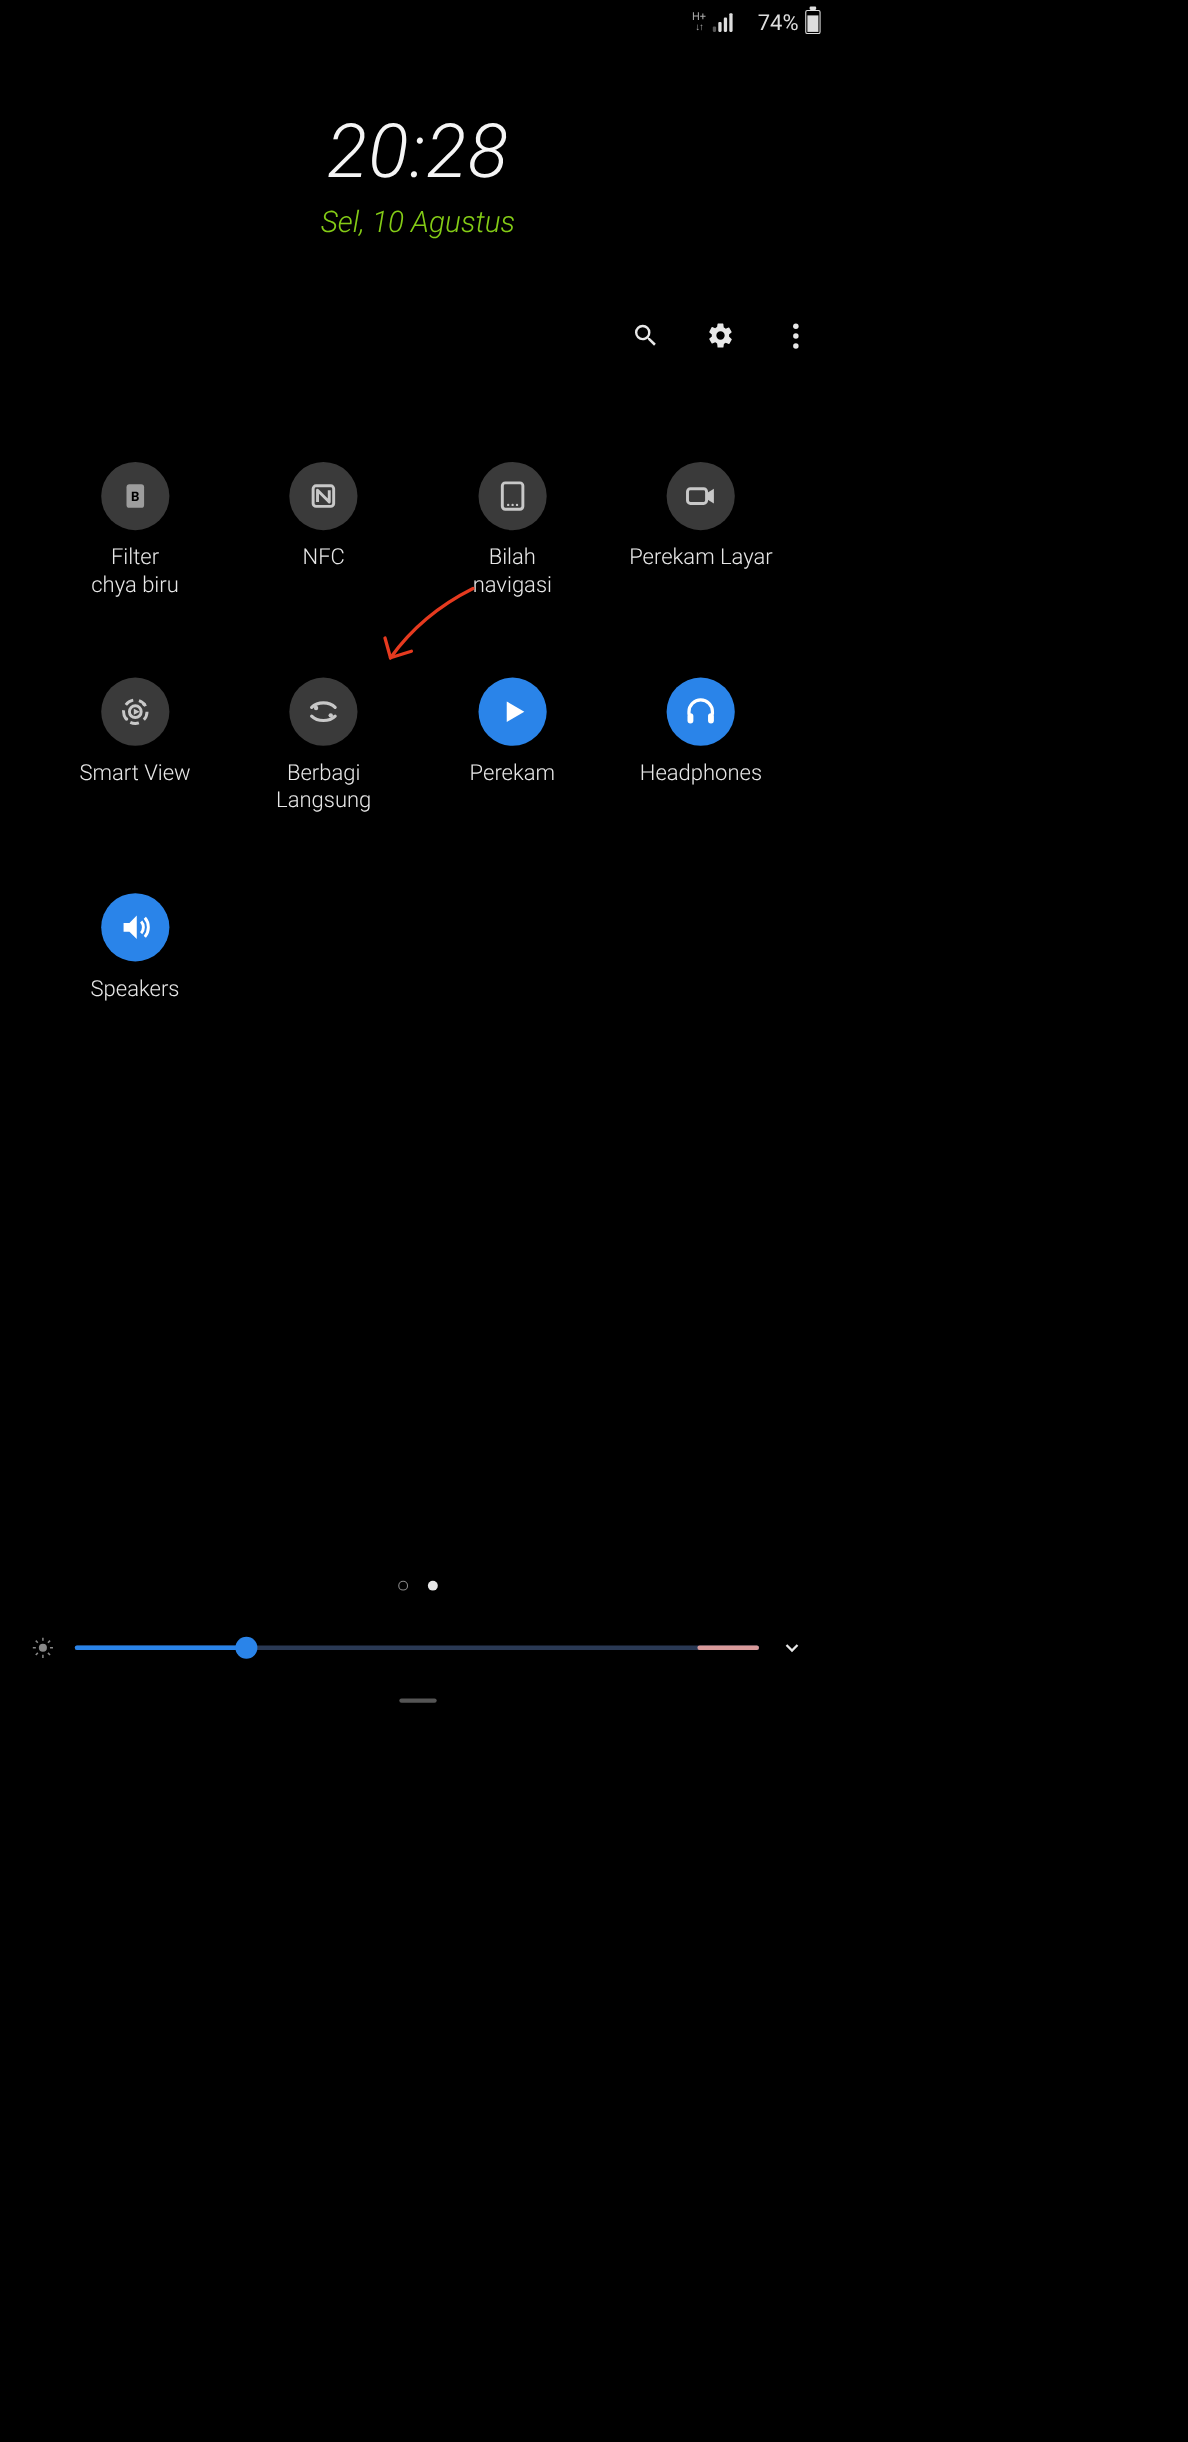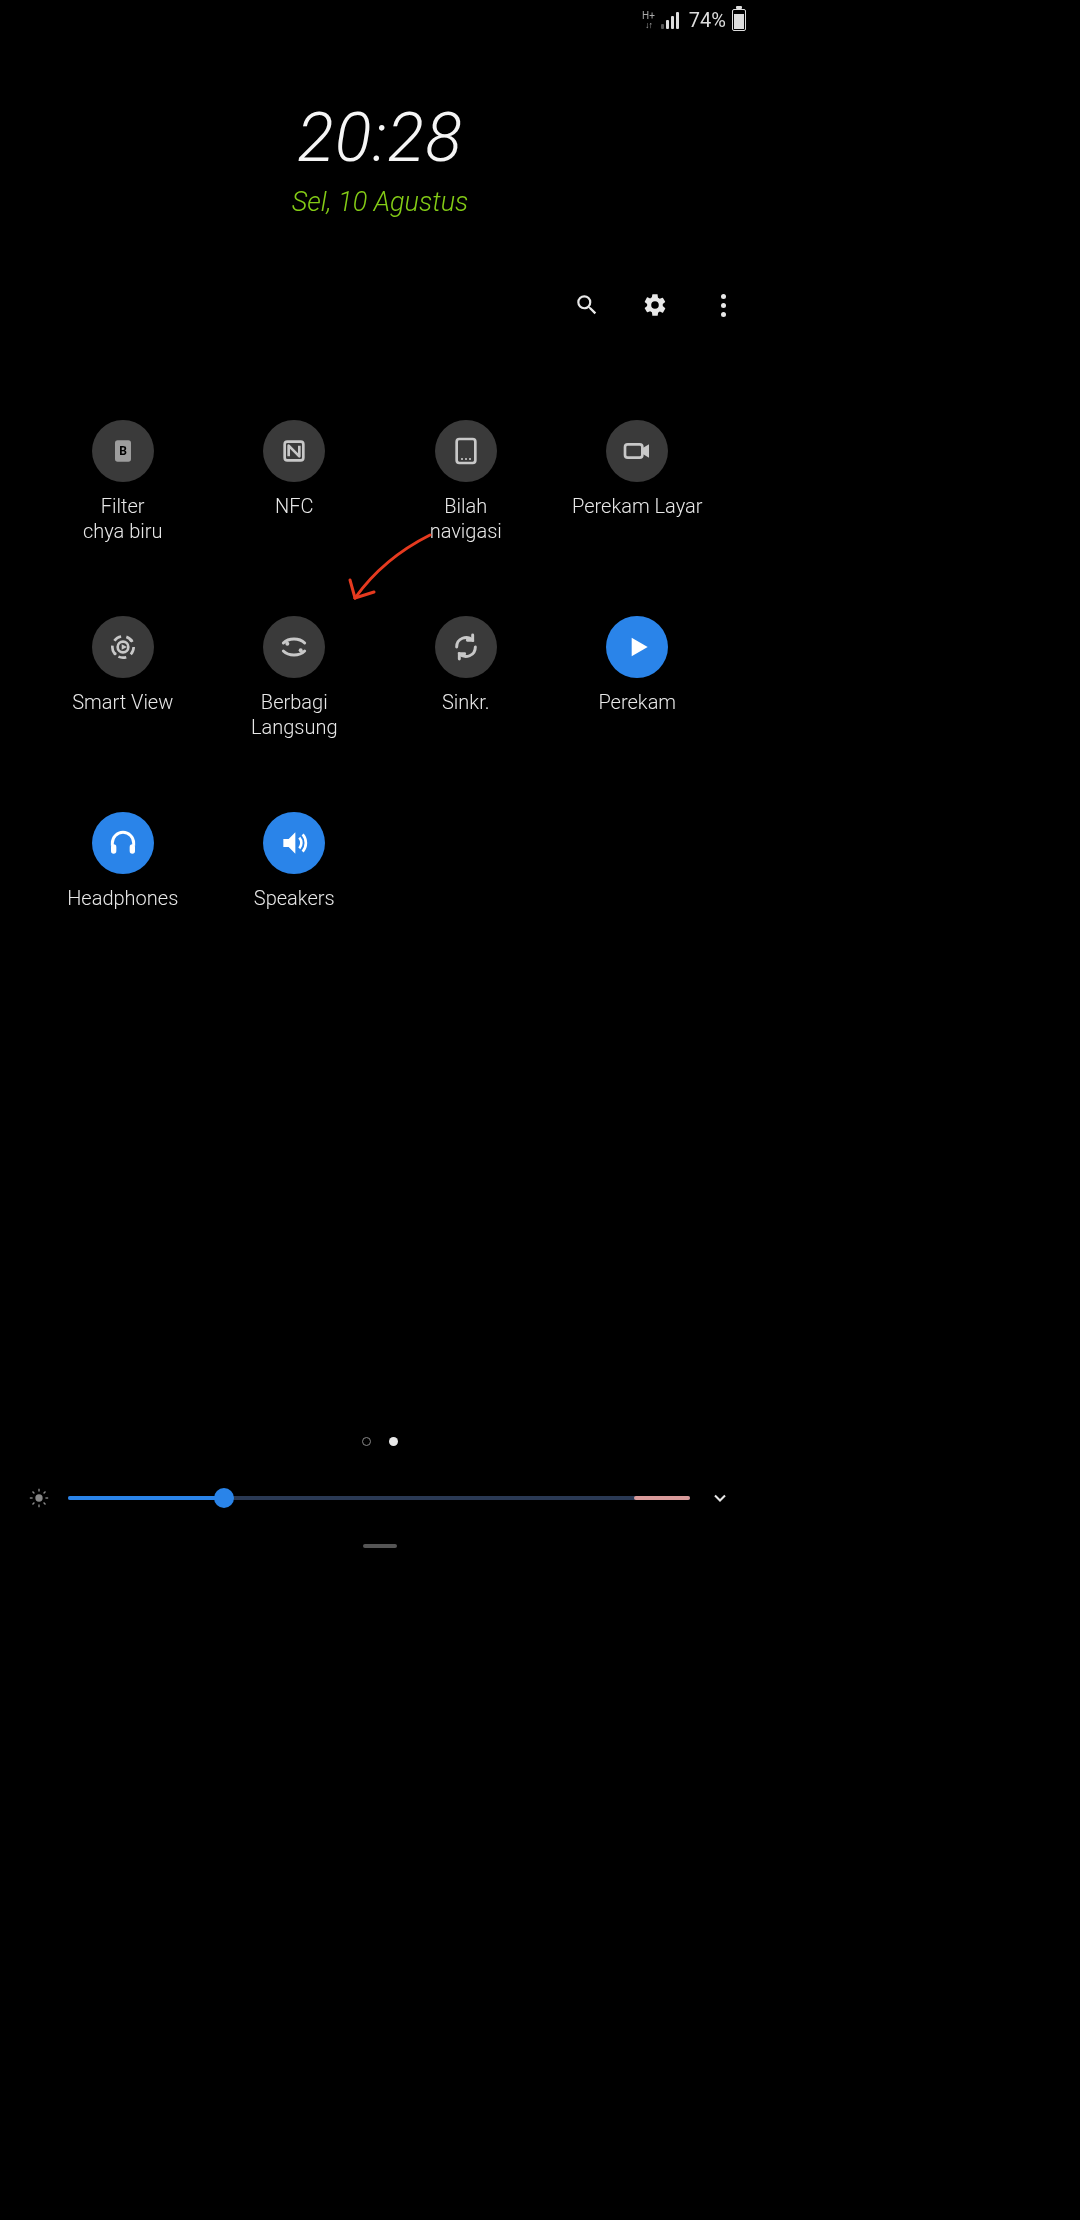--- a/index.html
+++ b/index.html
@@ -25,21 +25,21 @@
   }
   .status-hplus { font-size: 10px; line-height: 1; color:#aaa; text-align:center; }
   .status-hplus .arrows { font-size:9px; letter-spacing:-1px; }
   .status-signal { display:inline-block; width:22px; height:18px; position:relative; }
   .status-signal span { position:absolute; bottom:0; width:3px; background:#555; border-radius:1px;}
   .status-signal span.on { background:#ddd; }
   .status-signal span:nth-child(1){left:0;height:5px;}
   .status-signal span:nth-child(2){left:5px;height:9px;}
   .status-signal span:nth-child(3){left:10px;height:13px;}
   .status-signal span:nth-child(4){left:15px;height:17px;}
-  .status-batt-text { font-size:20px; color:#ddd; }
+  .status-batt-text { font-size:20px; color:#ddd;margin-left:13px; }
   .status-batt-icon { width:14px; height:22px; border:1.5px solid #ddd; border-radius:2px; position:relative; }
   .status-batt-icon::before { content:""; position:absolute; top:-4px; left:3px; width:6px; height:3px; background:#ddd; border-radius:1px; }
   .status-batt-icon::after { content:""; position:absolute; bottom:1px; left:1px; right:1px; height:74%; background:#ddd; }
 
   
   .clock-area { position:absolute; top:98px; left:0; right:0; text-align:center;font-style:italic; }
   .clock-time { font-size:68px; font-weight:300; letter-spacing:1px; color:#f5f5f5; }
   .clock-date { font-size:27px; font-weight:300; color:#84cc16; margin-top:8px; }
 
   
@@ -234,28 +234,20 @@
       <div class="tile-label">Smart View</div>
     </div>
     <div class="tile">
       <div class="tile-circle">
         <svg viewBox="0 0 24 24" style="color:#c8c8c8">
           <use href="#ic-liveshare"></use>
         </svg>
       </div>
       <div class="tile-label">Berbagi
 Langsung</div>
-    </div>
-    <div class="tile">
-      <div class="tile-circle">
-        <svg viewBox="0 0 24 24" style="color:#c8c8c8">
-          <use href="#ic-sync"></use>
-        </svg>
-      </div>
-      <div class="tile-label">Sinkr.</div>
     </div>
     <div class="tile">
       <div class="tile-circle active">
         <svg viewBox="0 0 24 24" style="color:#fff">
           <use href="#ic-play"></use>
         </svg>
       </div>
       <div class="tile-label">Perekam</div>
     </div>
     <div class="tile">

